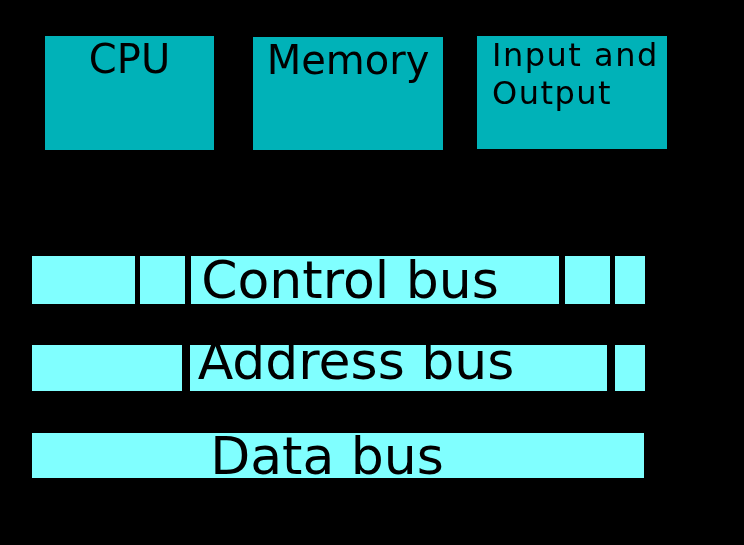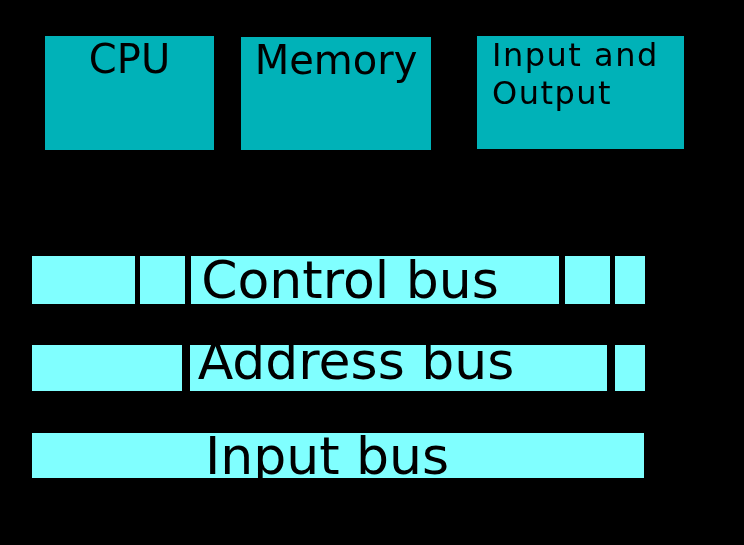--- a/index.html
+++ b/index.html
@@ -21,23 +21,23 @@
   .box {
     position: absolute;
     background: var(--box-fill, #00b2b8);
     display: flex;
     align-items: flex-start;
     justify-content: center;
     font-size: 40px;
     box-sizing: border-box;
   }
   #box-cpu    { left: 45px;  top: 36px; width: 169px; height: 114px; }
-  #box-memory { left: 241px; top: 37px; width: 190px; height: 113px; }
+  #box-memory { left: 253px; top: 37px; width: 190px; height: 113px; }
   #box-io {
-    left: 477px; top: 36px; width: 207px; height: 113px;
+    left: 477px; top: 36px; width: 190px; height: 113px;
     justify-content: flex-start;
     padding-left: 15px;
     font-size: 32px;
     line-height: 38px;
     letter-spacing: 1.5px;
   }
   .io-label { white-space: pre-line; }
 
   
   .seg {
@@ -94,15 +94,15 @@
   <div class="seg c4"></div>
   <div class="seg c5"></div>
   <div class="bus-label" id="label-control">Control bus</div>
 
   <div class="seg a1"></div>
   <div class="seg a2"></div>
   <div class="seg a3"></div>
   <div class="bus-label" id="label-address">Address bus</div>
 
   <div class="seg d1"></div>
-  <div class="bus-label" id="label-data">Input bus</div>
+  <div class="bus-label" id="label-data">Data bus</div>
 
 </div>
 
 </body></html>

